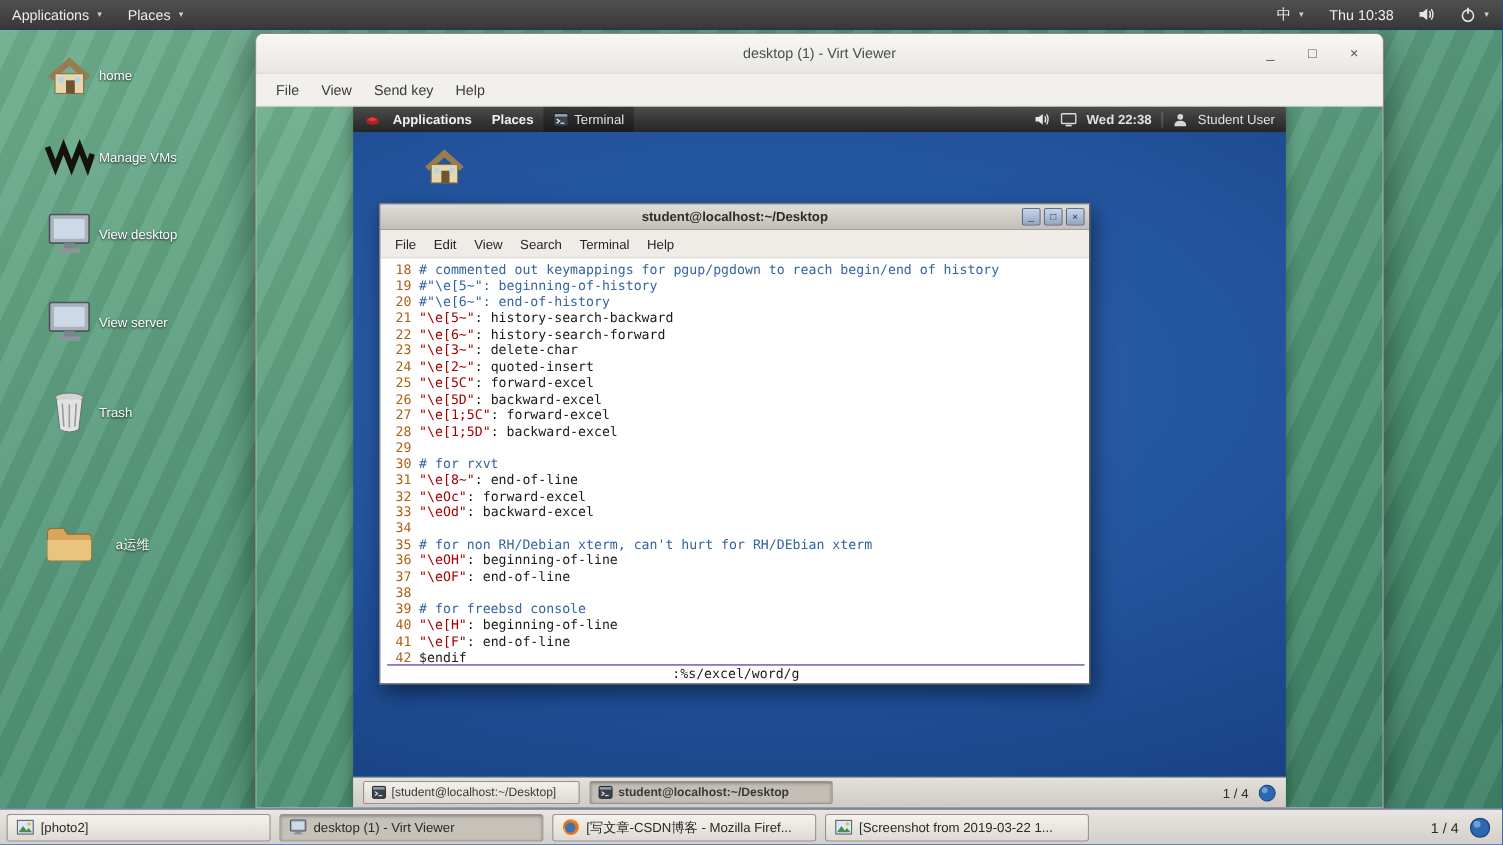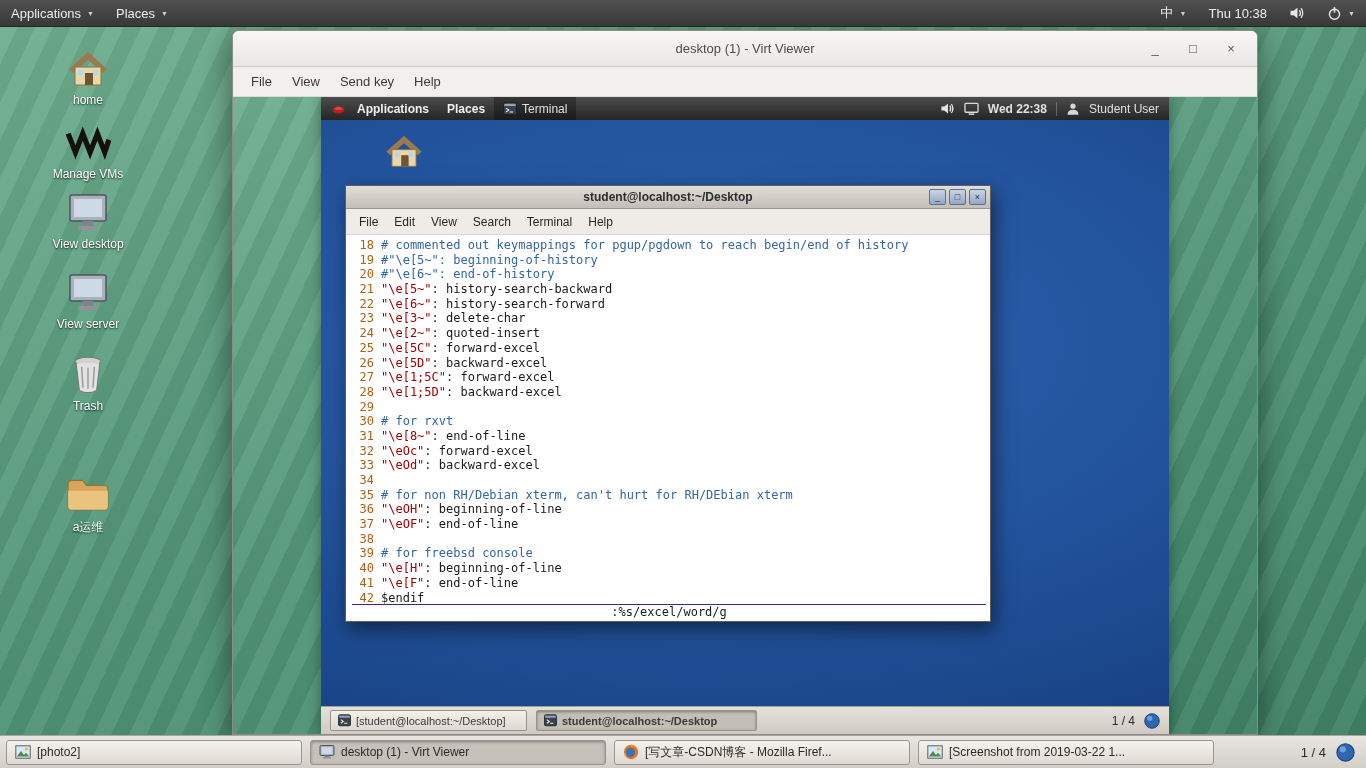--- a/index.html
+++ b/index.html
@@ -16,21 +16,21 @@
     display:flex;align-items:center;color:#ececec;font-size:13px;}
   .hp-item{display:flex;align-items:center;gap:6px;padding:0 11px;height:100%;}
   .hp-spacer{flex:1;}
   .arrow{font-size:7px;color:#cfcfcf;}
 
   
   .host-desktop{position:absolute;top:27px;left:0;right:0;bottom:33px;z-index:1;
     background:
       repeating-linear-gradient(115deg, rgba(255,255,255,0.05) 0 16px, rgba(0,0,0,0.05) 16px 32px),
       linear-gradient(160deg,#6fae8e 0%,#55987a 45%,#3f8266 100%);}
-  .desk-icon{position:absolute;left:40px;width:96px;display:flex;flex-direction:column;align-items:center;gap:4px;}
+  .desk-icon{position:absolute;left:40px;width:96px;display:flex;flex-direction:row;align-items:center;gap:4px;}
   .desk-icon .icon{width:46px;height:40px;}
   .desk-icon .lbl{color:#fff;font-size:12px;text-shadow:0 1px 2px rgba(0,0,0,.85);text-align:center;white-space:nowrap;}
   .desk-icon:nth-child(1){top:22px;}
   .desk-icon:nth-child(2){top:96px;}
   .desk-icon:nth-child(3){top:166px;}
   .desk-icon:nth-child(4){top:246px;}
   .desk-icon:nth-child(5){top:328px;}
   .desk-icon:nth-child(6){top:448px;justify-content:space-between;}
 
   
@@ -95,21 +95,21 @@
     background:linear-gradient(#f3f0ea,#ddd9d2);color:#3a3a3a;width:197px;overflow:hidden;white-space:nowrap;}
   .rt-btn .icon{width:13px;height:13px;}
   .rt-btn.active{background:#c3bfb7;box-shadow:inset 0 1px 3px rgba(0,0,0,.35);font-weight:bold;width:221px;}
   .rt-right{margin-left:auto;display:flex;align-items:center;gap:9px;font-size:12px;color:#2a2a2a;}
   .ws-ball{width:16px;height:16px;}
 
   
   .host-taskbar{position:absolute;left:0;right:0;bottom:0;height:33px;z-index:60;
     background:linear-gradient(#e9e6e1,#d2cfc9);border-top:1px solid #a8a49e;
     display:flex;align-items:center;padding:0 6px;gap:8px;}
-  .ht-btn{width:296px;height:25px;display:flex;align-items:center;gap:6px;padding:8px 8px;border:1px solid #9a968e;
+  .ht-btn{width:240px;height:25px;display:flex;align-items:center;gap:6px;padding:8px 8px;border:1px solid #9a968e;
     border-radius:3px;background:linear-gradient(#f5f2ed,#dedad3);font-size:12px;color:#2a2a2a;
     overflow:hidden;white-space:nowrap;flex:none;}
   .ht-btn .icon{width:16px;height:16px;}
   .ht-btn.active{background:#c6c2ba;box-shadow:inset 0 1px 3px rgba(0,0,0,.35);}
   .ht-right{margin-left:auto;display:flex;align-items:center;gap:10px;font-size:13px;color:#2a2a2a;padding-right:5px;}
   .ws-ball-lg{width:19px;height:19px;}
 </style>
 </head>
 <body>
 

